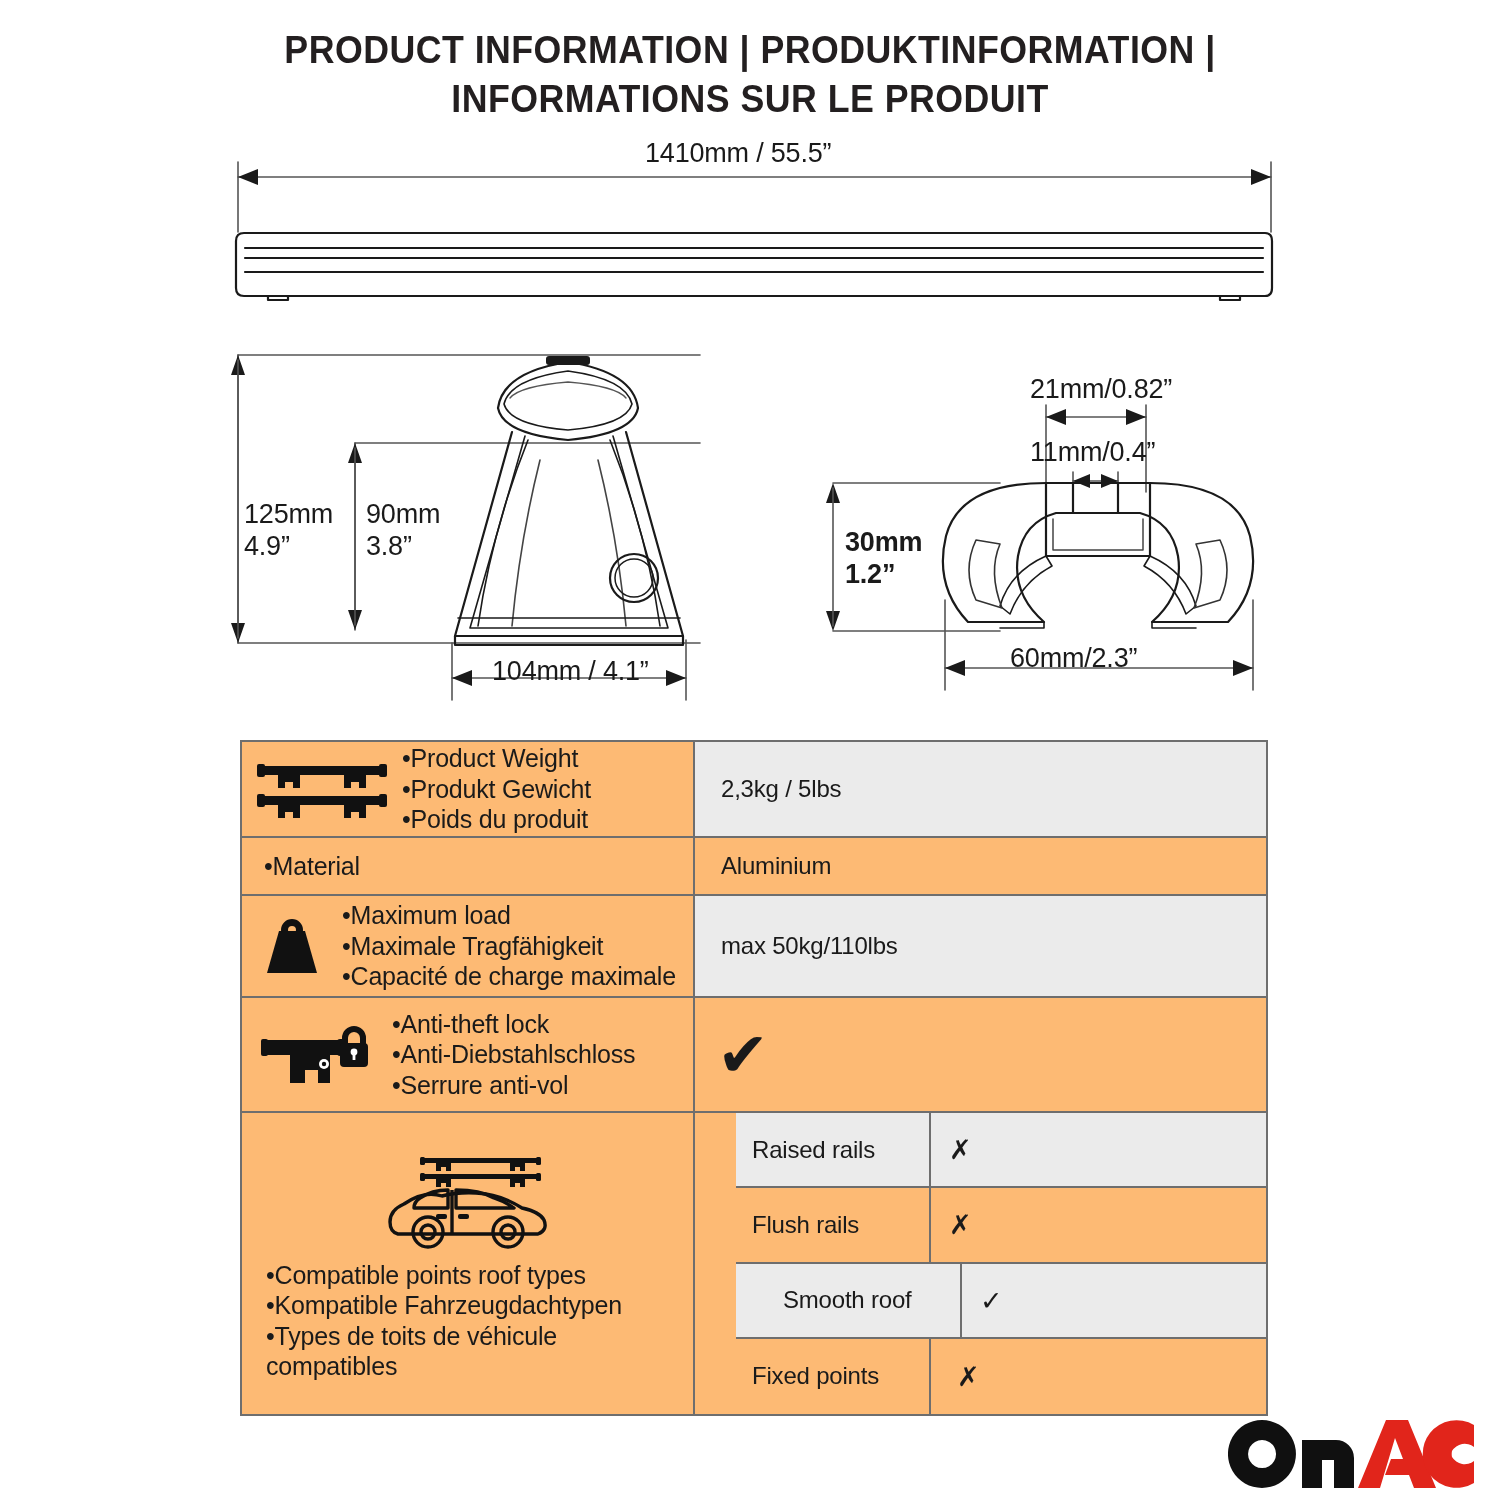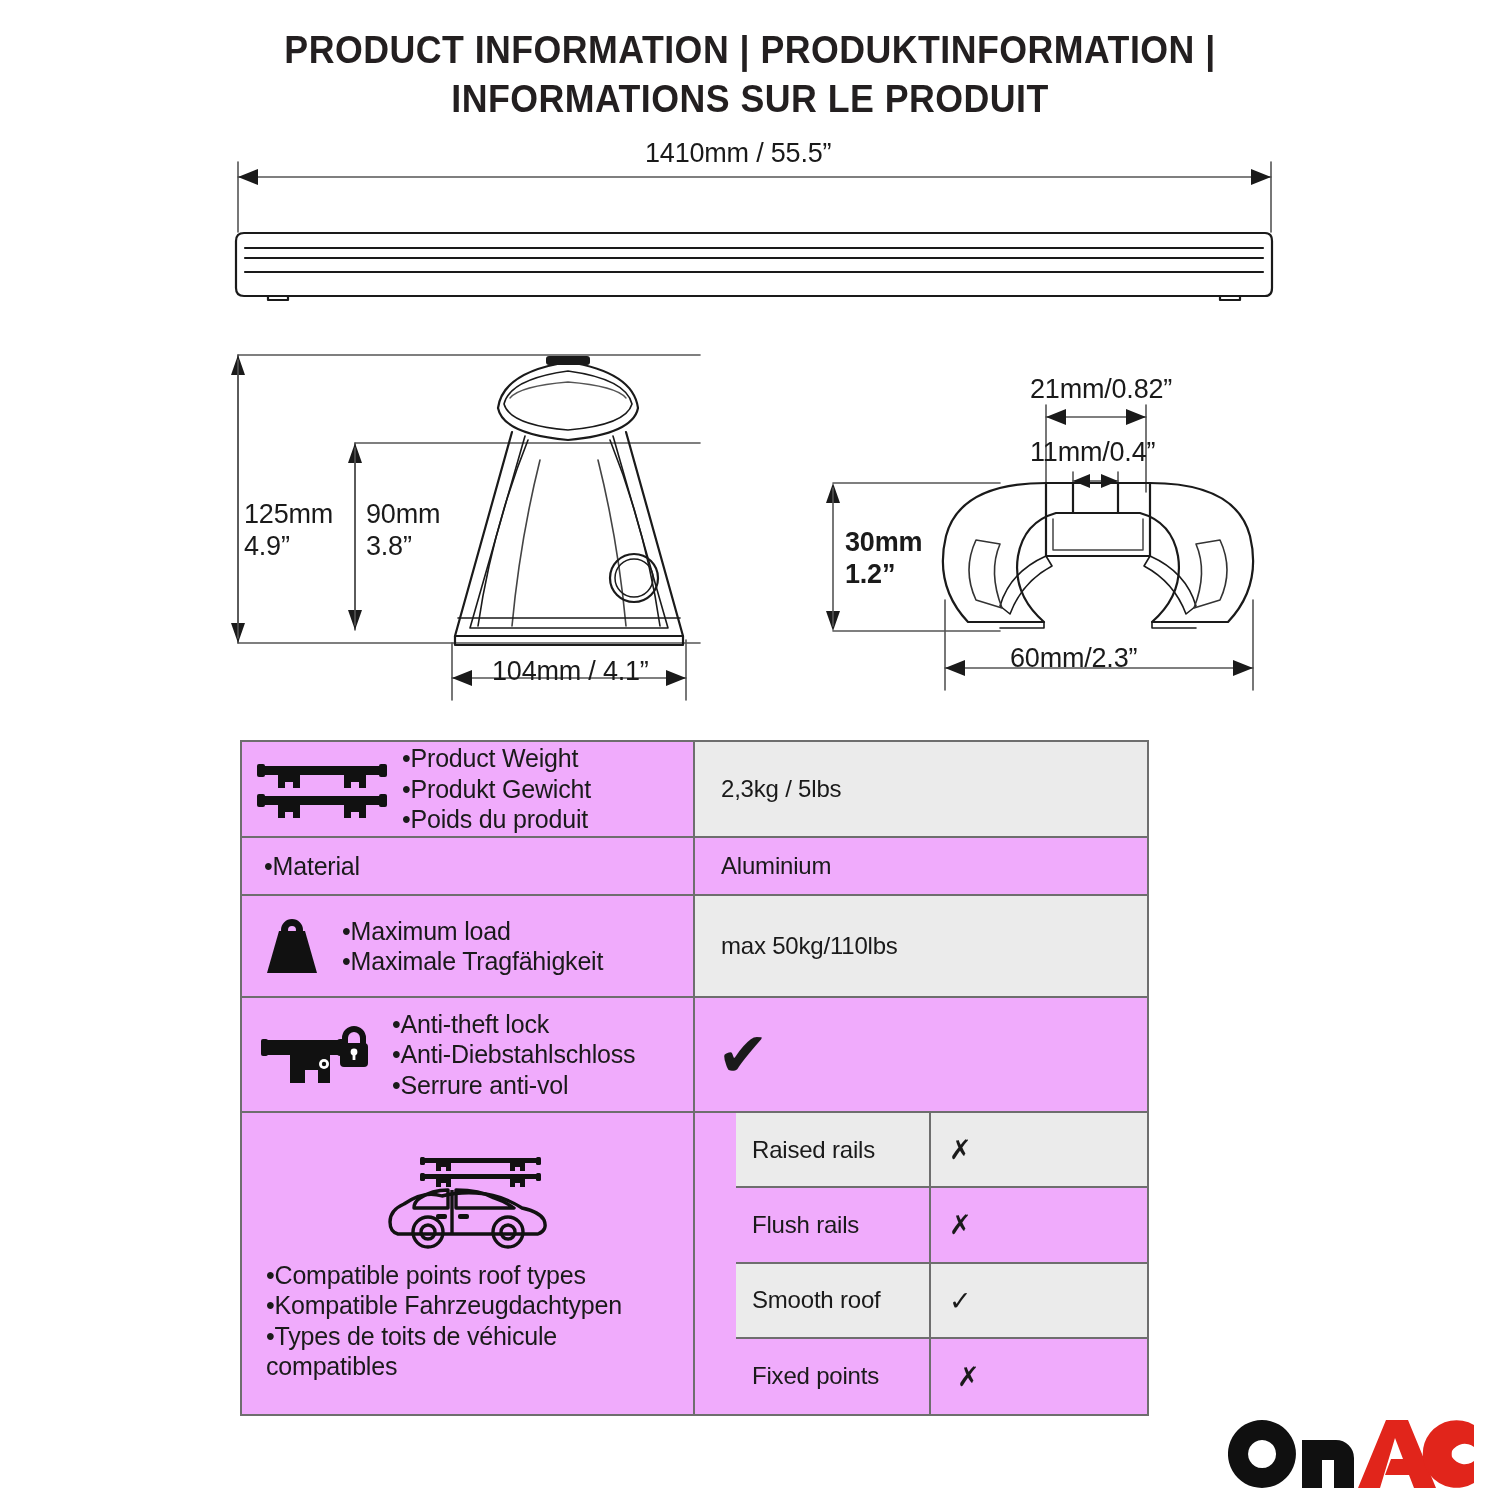--- a/index.html
+++ b/index.html
@@ -37,24 +37,24 @@
   }
   .dim.two{line-height:1.18;}
 
   
   svg.draw{position:absolute;left:0;top:0;width:1500px;height:1500px;overflow:visible;}
 
   
   .tbl{
     position:absolute;
     left:240px;top:740px;
-    width:909px;height:676px;
+    width:1028px;height:676px;
     border:2px solid #6e6e6e;
     box-sizing:border-box;
-    background:#f0abfc;
+    background:#fdba74;
   }
   .row{
     position:absolute;left:0;right:0;
     border-bottom:2px solid #6e6e6e;
     box-sizing:border-box;
   }
   .row:last-child{border-bottom:none;}
   .cell-left{
     position:absolute;left:0;top:0;bottom:0;width:453px;
     border-right:2px solid #6e6e6e;box-sizing:border-box;
@@ -319,20 +319,21 @@
             <g fill="#111">
               <path d="M33,4 a11,11 0 0 1 11,11 a11,11 0 0 1 -11,11 a11,11 0 0 1 -11,-11 a11,11 0 0 1 11,-11 z
                        M33,11 a4,4 0 0 0 0,8 a4,4 0 0 0 0,-8 z"></path>
               <path d="M20,16 h26 l12,42 h-50 z"></path>
             </g>
           </svg>
         </div>
         <div class="labels">
           <div>•Maximum load</div>
           <div>•Maximale Tragfähigkeit</div>
+          <div>•Capacité de charge maximale</div>
         </div>
       </div>
       <div class="cell-right shade">
         <div class="value">max 50kg/110lbs</div>
       </div>
     </div>
 
     <div class="row" style="top:256px;height:115px;">
       <div class="cell-left">
         <div class="icon-box" style="width:150px;">
@@ -404,21 +405,21 @@
 
       <div class="sub">
         <div class="subrow shade" style="top:0;">
           <div class="sub-name">Raised rails</div>
           <div class="sub-val">✗</div>
         </div>
         <div class="subrow" style="top:25%;">
           <div class="sub-name">Flush rails</div>
           <div class="sub-val">✗</div>
         </div>
-        <div class="subrow shade" style="top:50%;">
+        <div class="subrow shade" style="top:50%;padding-left:31px;">
           <div class="sub-name">Smooth roof</div>
           <div class="sub-val">✓</div>
         </div>
         <div class="subrow" style="top:75%;">
           <div class="sub-name">Fixed points</div>
           <div class="sub-val">✗</div>
         </div>
       </div>
     </div>
   </div>

